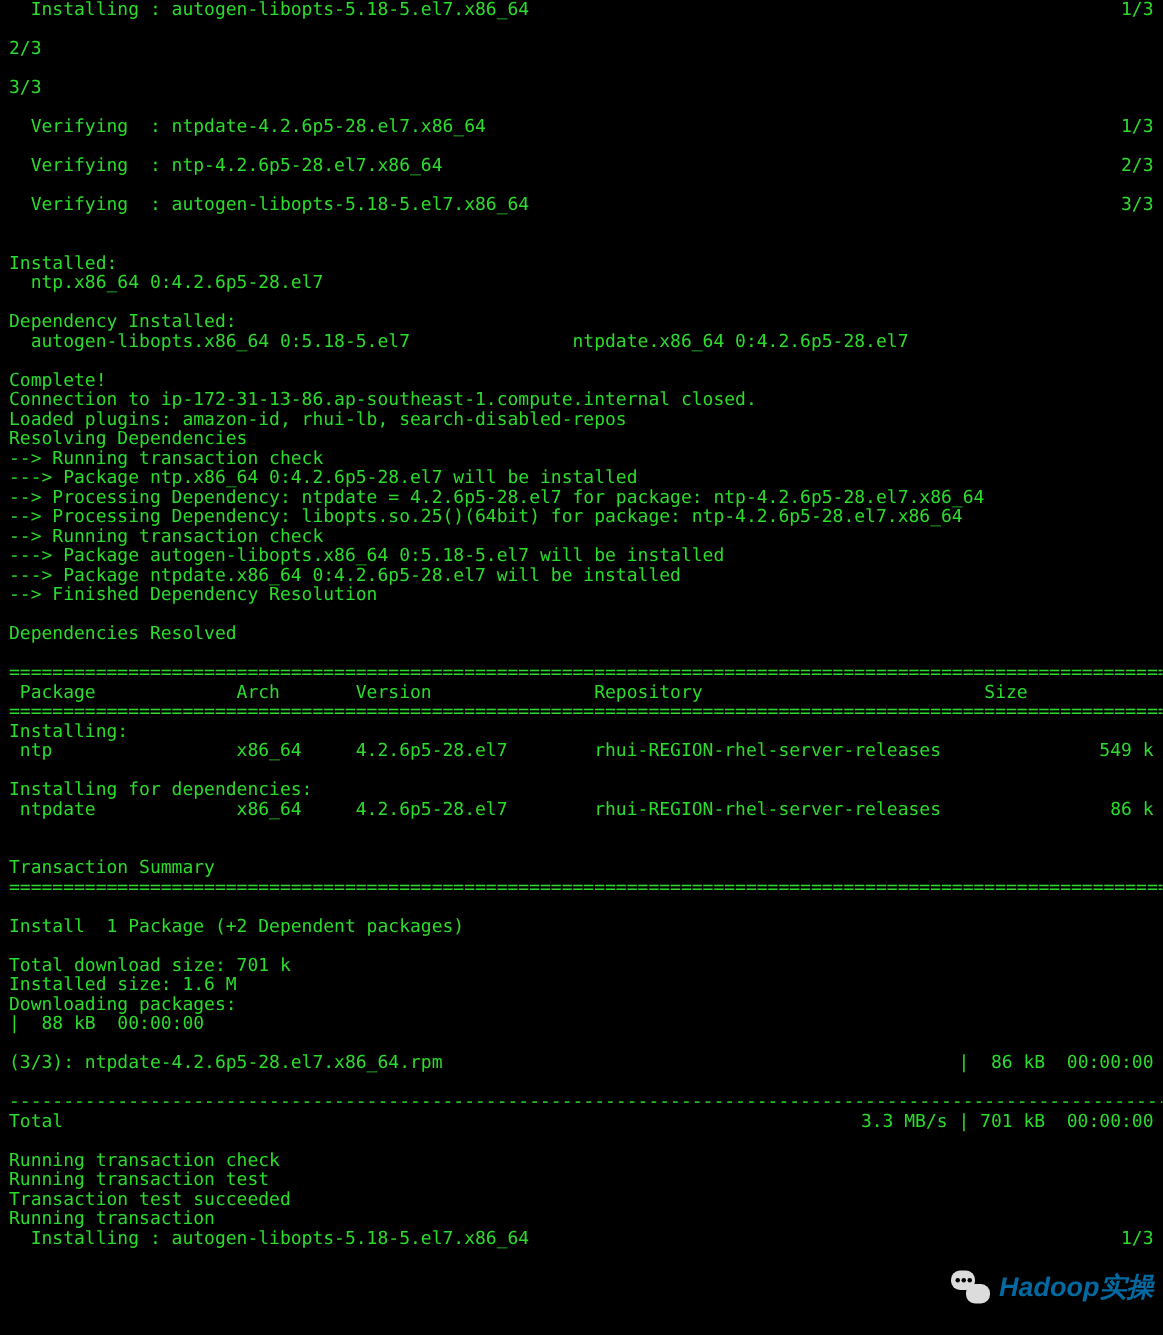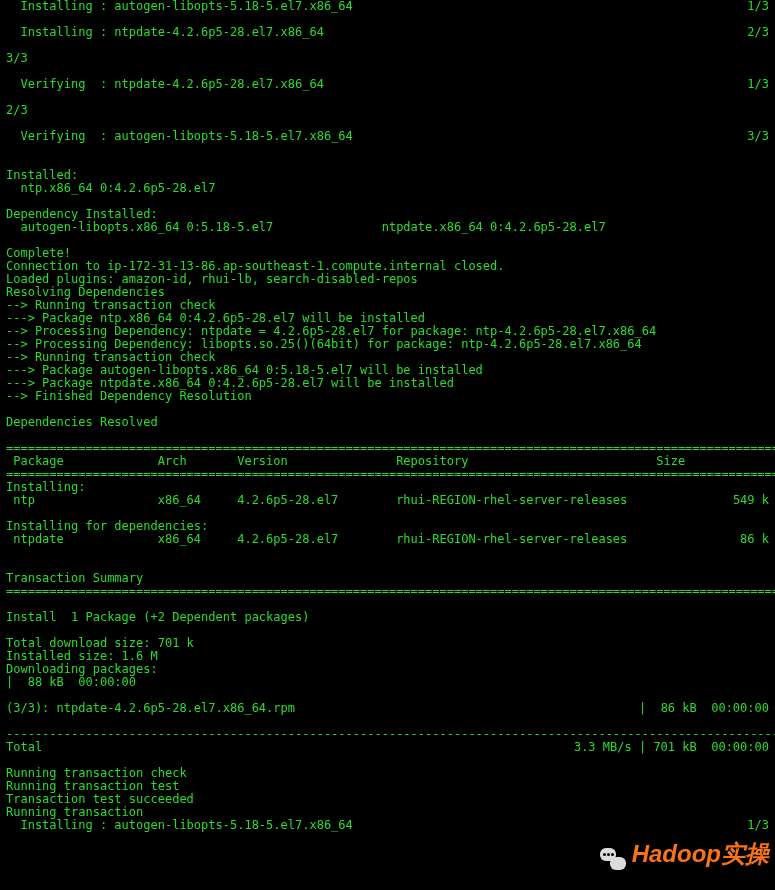--- a/index.html
+++ b/index.html
@@ -24,25 +24,25 @@
     display: flex;
     justify-content: space-between;
   }
   pre.term .row span:first-child { flex: 0 0 auto; }
   pre.term .row span:last-child  { flex: 0 0 auto; text-align: right; }
   .watermark {
     position: absolute;
     right: 6px;
     bottom: 20px;
     display: flex;
-    align-items: flex-end;
+    align-items: center;
     gap: 6px;
-    color: #f97316;
+    color: #0369a1;
     font-family: "Microsoft YaHei", "PingFang SC", sans-serif;
-    font-size: 24px;
+    font-size: 18px;
     font-weight: 600;
     font-style: italic;
     text-shadow: 0 0 3px #000, 0 0 3px #000;
     pointer-events: none;
   }
   .watermark .wicon {
     width: 26px;
     height: 22px;
     position: relative;
   }
@@ -53,24 +53,24 @@
   }
   .watermark .wicon .b1 { width: 16px; height: 13px; left: 0; top: 0; }
   .watermark .wicon .b2 { width: 16px; height: 13px; right: 0; bottom: 0; }
   .watermark .wicon .dot { position:absolute; width:3px;height:3px;border-radius:50%;background:#000; top:5px;}
   .watermark .wicon .d1{left:3px}.watermark .wicon .d2{left:7px}.watermark .wicon .d3{left:11px}
 </style>
 </head>
 <body>
 
 <pre class="term" id="term"><span class="row"><span>  Installing : autogen-libopts-5.18-5.el7.x86_64</span><span>1/3</span></span>
-<span class="row"><span>  Installing : ntpdate-4.2.6p5-28.el7.x86_64</span><span>2/3</span></span>
+<span class="row"><span>2/3</span></span>
 <span class="row"><span>3/3</span></span>
 <span class="row"><span>  Verifying  : ntpdate-4.2.6p5-28.el7.x86_64</span><span>1/3</span></span>
-<span class="row"><span>2/3</span></span>
+<span class="row"><span>  Verifying  : ntp-4.2.6p5-28.el7.x86_64</span><span>2/3</span></span>
 <span class="row"><span>  Verifying  : autogen-libopts-5.18-5.el7.x86_64</span><span>3/3</span></span>
 
 Installed:
   ntp.x86_64 0:4.2.6p5-28.el7
 
 Dependency Installed:
   autogen-libopts.x86_64 0:5.18-5.el7               ntpdate.x86_64 0:4.2.6p5-28.el7
 
 Complete!
 Connection to ip-172-31-13-86.ap-southeast-1.compute.internal closed.

